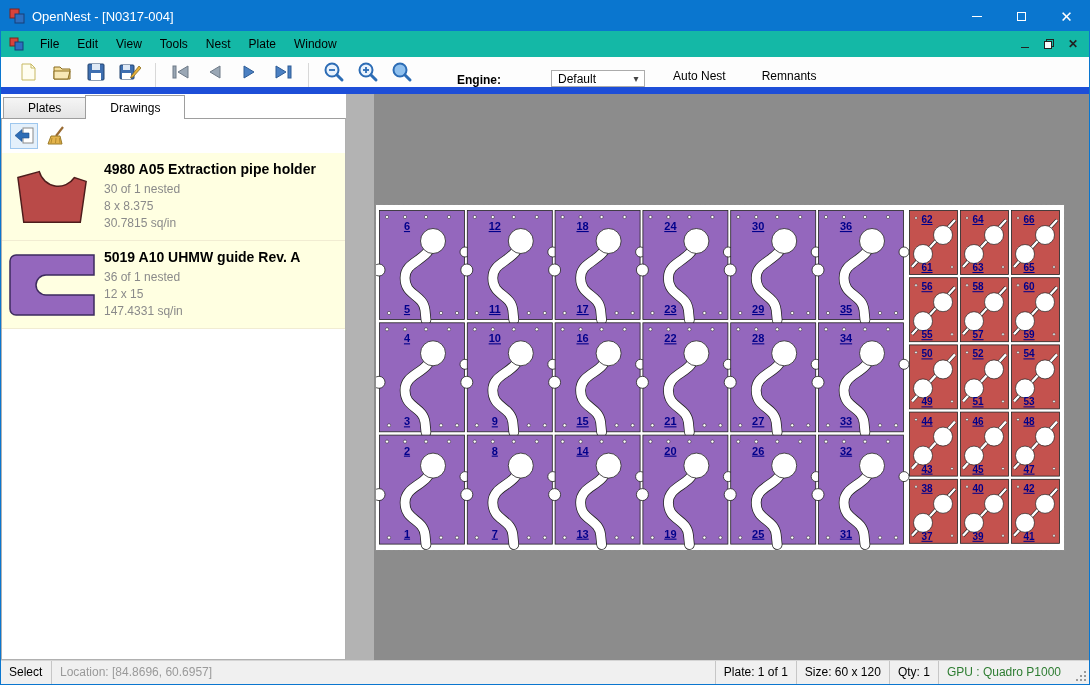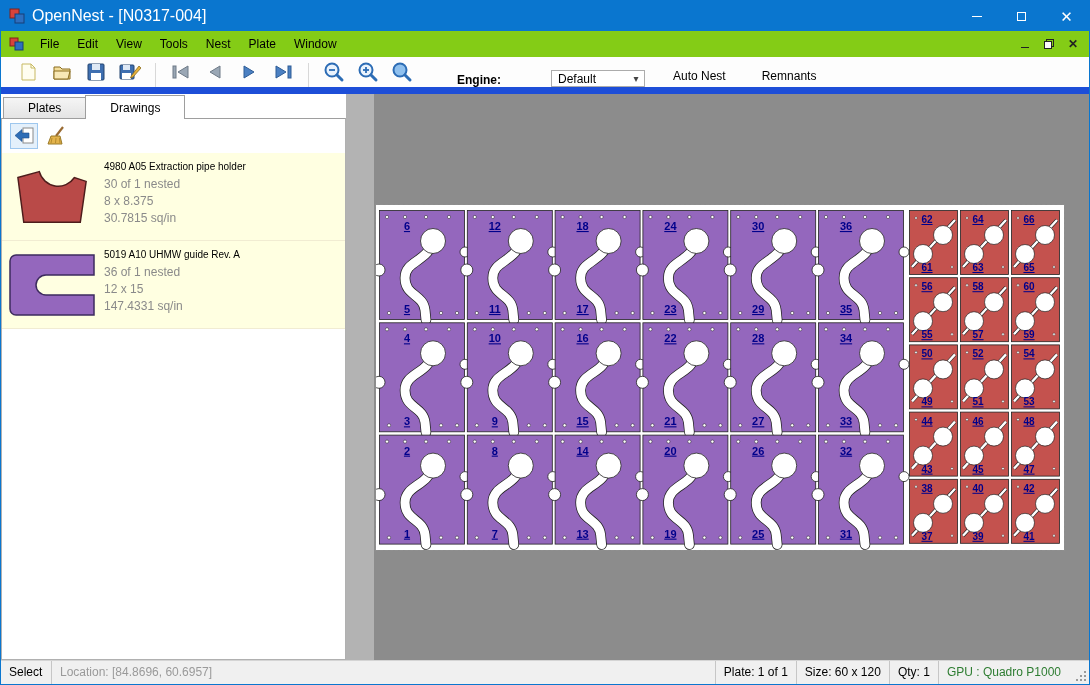--- a/index.html
+++ b/index.html
@@ -7,27 +7,27 @@
   body {
     font-family:"Liberation Sans", sans-serif;
     font-size:12px; color:#000;
     border:1px solid #0a76cf;
     display:flex; flex-direction:column;
     background:#fff; overflow:hidden;
   }
   
   .titlebar { height:30px; background:#0a76cf; display:flex; align-items:center; flex:0 0 30px; }
   .titlebar .app-icon { margin-left:8px; }
-  .titlebar .title-text { color:#fff; margin-left:7px; font-size:16px; flex:1; }
+  .titlebar .title-text { color:#fff; margin-left:7px; font-size:13px; flex:1; }
   .win-btn { width:45px; height:30px; display:flex; align-items:center; justify-content:center; color:#fff; }
   .win-btn .min-glyph { width:10px; height:1px; background:#fff; display:block; }
   .win-btn .max-glyph { width:9px; height:9px; border:1px solid #fff; display:block; }
   .win-btn .close-glyph { font-size:15px; line-height:1; }
   
-  .menubar { height:26px; background:#84cc16; display:flex; align-items:center; flex:0 0 26px;text-align:right; }
+  .menubar { height:26px; background:#14b8a6; display:flex; align-items:center; flex:0 0 26px;text-align:right; }
   .menubar .doc-icon { margin:0 6px 0 8px; }
   .menu-item { padding:0 9px; line-height:26px; cursor:default; }
   .mdi-controls { margin-left:auto; display:flex; align-items:center; margin-right:4px; }
   .mdi-btn { width:24px; height:20px; display:flex; align-items:center; justify-content:center; color:#222; }
   .mdi-btn .min-s { width:8px; height:1px; background:#222; display:block; margin-top:6px; }
   .mdi-btn .close-s { font-size:12px; font-weight:bold; }
   
   .toolbar { height:37px; background:#fdfdfd; border-bottom:7px solid #1d4ed8; display:flex; align-items:flex-end; padding:0 10px; flex:0 0 37px; }
   .tbtn { width:34px; height:30px; display:flex; align-items:center; justify-content:center; background:none; border:none; }
   .sep { width:1px; height:24px; background:#d8d8d8; margin:0 8px; }
@@ -44,21 +44,21 @@
          background:linear-gradient(#f5f5f5,#e4e4e4); margin-right:-1px; position:relative; }
   .tab.active { height:24px; line-height:24px; background:#fff; z-index:2; margin-bottom:-1px; }
   .panel-body { flex:1; border:1px solid #b0b0b0; border-top:1px solid #9e9e9e; display:flex; flex-direction:column; min-height:0; }
   .panel-toolbar { height:34px; display:flex; align-items:center; padding-left:8px; background:#fff; }
   .ptbtn { width:28px; height:26px; display:flex; align-items:center; justify-content:center; border:1px solid transparent; background:none; margin-right:6px; }
   .ptbtn.hl { border:1px solid #9ec7ee; background:#e4f0fb; }
   .drawing-list { flex:1; overflow:hidden; background:#fff; }
   .drawing-item { height:88px; background:#ffffe1; display:flex; border-bottom:1px solid #f1ecd2; }
   .thumb-box { width:102px; display:flex; align-items:center; justify-content:center; }
   .drawing-text { flex:1; padding-top:8px; }
-  .drawing-name { font-weight:normal; font-size:10px; margin-bottom:4px; }
+  .drawing-name { font-weight:bold; font-size:14px; margin-bottom:4px; }
   .drawing-sub { color:#8a8a8a; line-height:17px; }
   
   .canvas { flex:1; position:relative; background:#8c8c8c; overflow:hidden; }
   .canvas-band { position:absolute; left:0; top:0; width:28px; height:100%; background:#b3b3b3; }
   .plate { position:absolute; left:30px; top:111px; width:688px; height:345px; background:#fff; outline:1px dashed #8f8f8f; }
   .plate svg { display:block; }
   .part-num { font-family:"Liberation Sans",sans-serif; font-weight:bold; text-anchor:middle;
               text-decoration:underline; fill:var(--number-color,#00008B); }
   .purple-num { font-size:11px; }
   .red-num { font-size:10px; }

